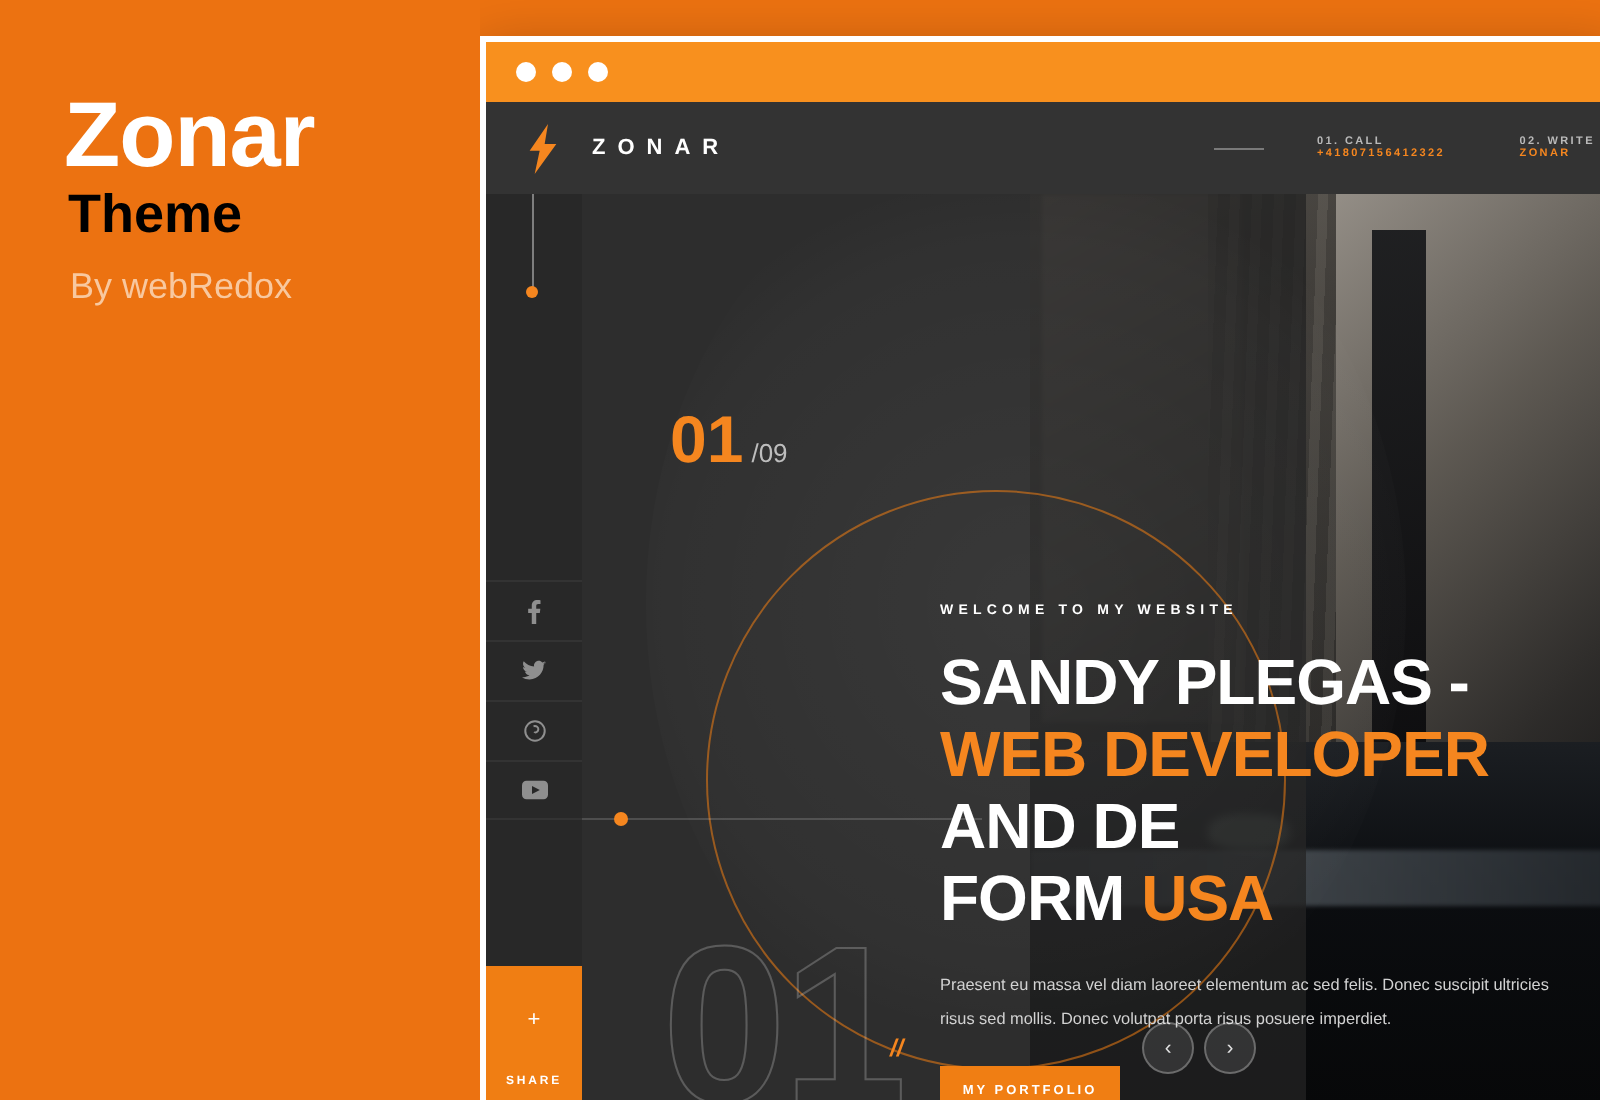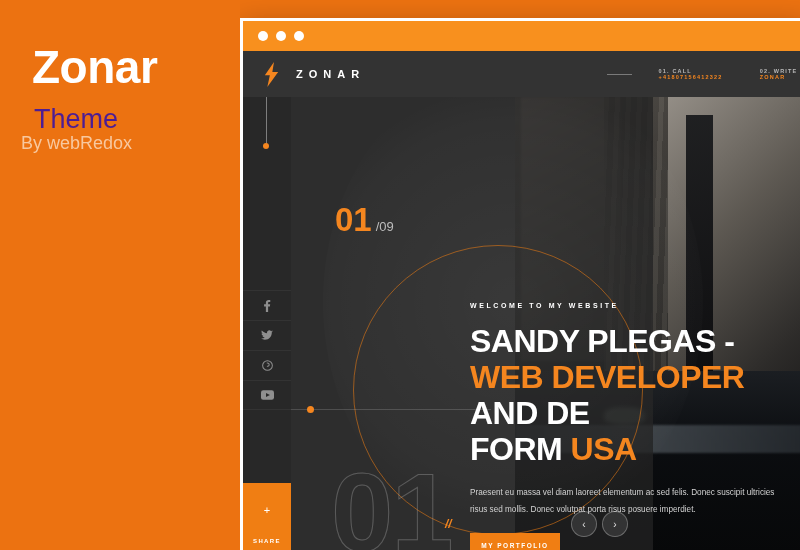--- a/index.html
+++ b/index.html
@@ -15,25 +15,25 @@
     position:absolute; left:0; top:0; width:240px; height:550px;
     background:#EC7211;
     z-index:5;
   }
   .promo-title {
     position:absolute; left:32px; top:44px;
     font-size:46px; font-weight:bold; color:#ffffff;
     letter-spacing:-0.5px; line-height:1;
   }
   .promo-sub {
-    position:absolute; left:34px; top:106px;
-    font-size:27px; color:#4c1d95; font-weight:normal; line-height:1;
+    position:absolute; left:34px; top:94px;
+    font-size:27px; color:#000000; font-weight:bold; line-height:1;
   }
   .promo-by {
-    position:absolute; left:21px; top:134px;
+    position:absolute; left:35px; top:134px;
     font-size:18px; color:#f8c89f; font-weight:normal; line-height:1;
   }
 
   
   .mobile {
     position:absolute; left:20px; top:210px; width:205px; height:340px;
     background:#2b2b2b;
     box-shadow:0 6px 20px rgba(0,0,0,0.28);
     overflow:hidden;
   }

